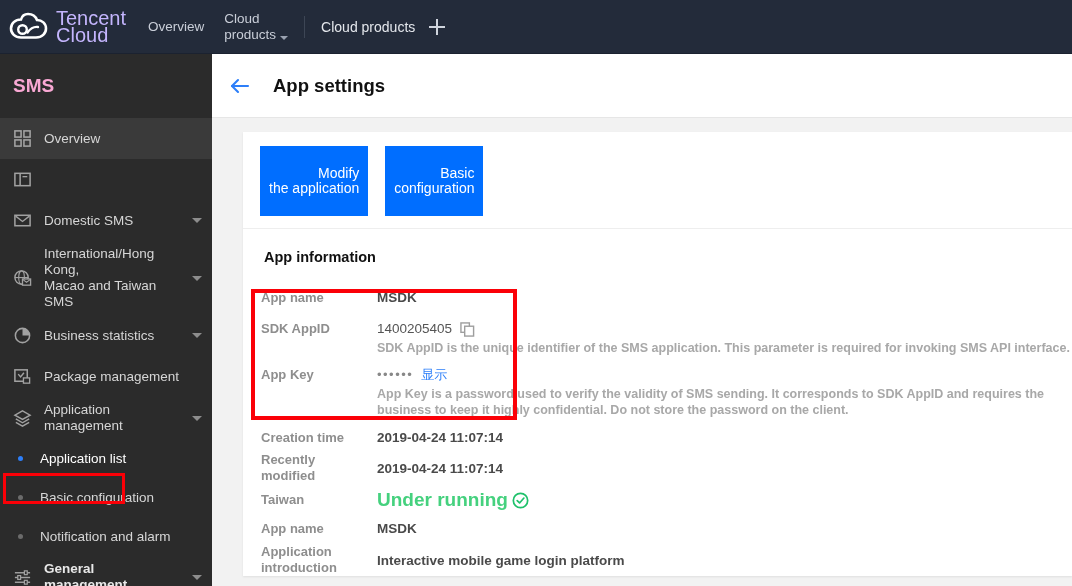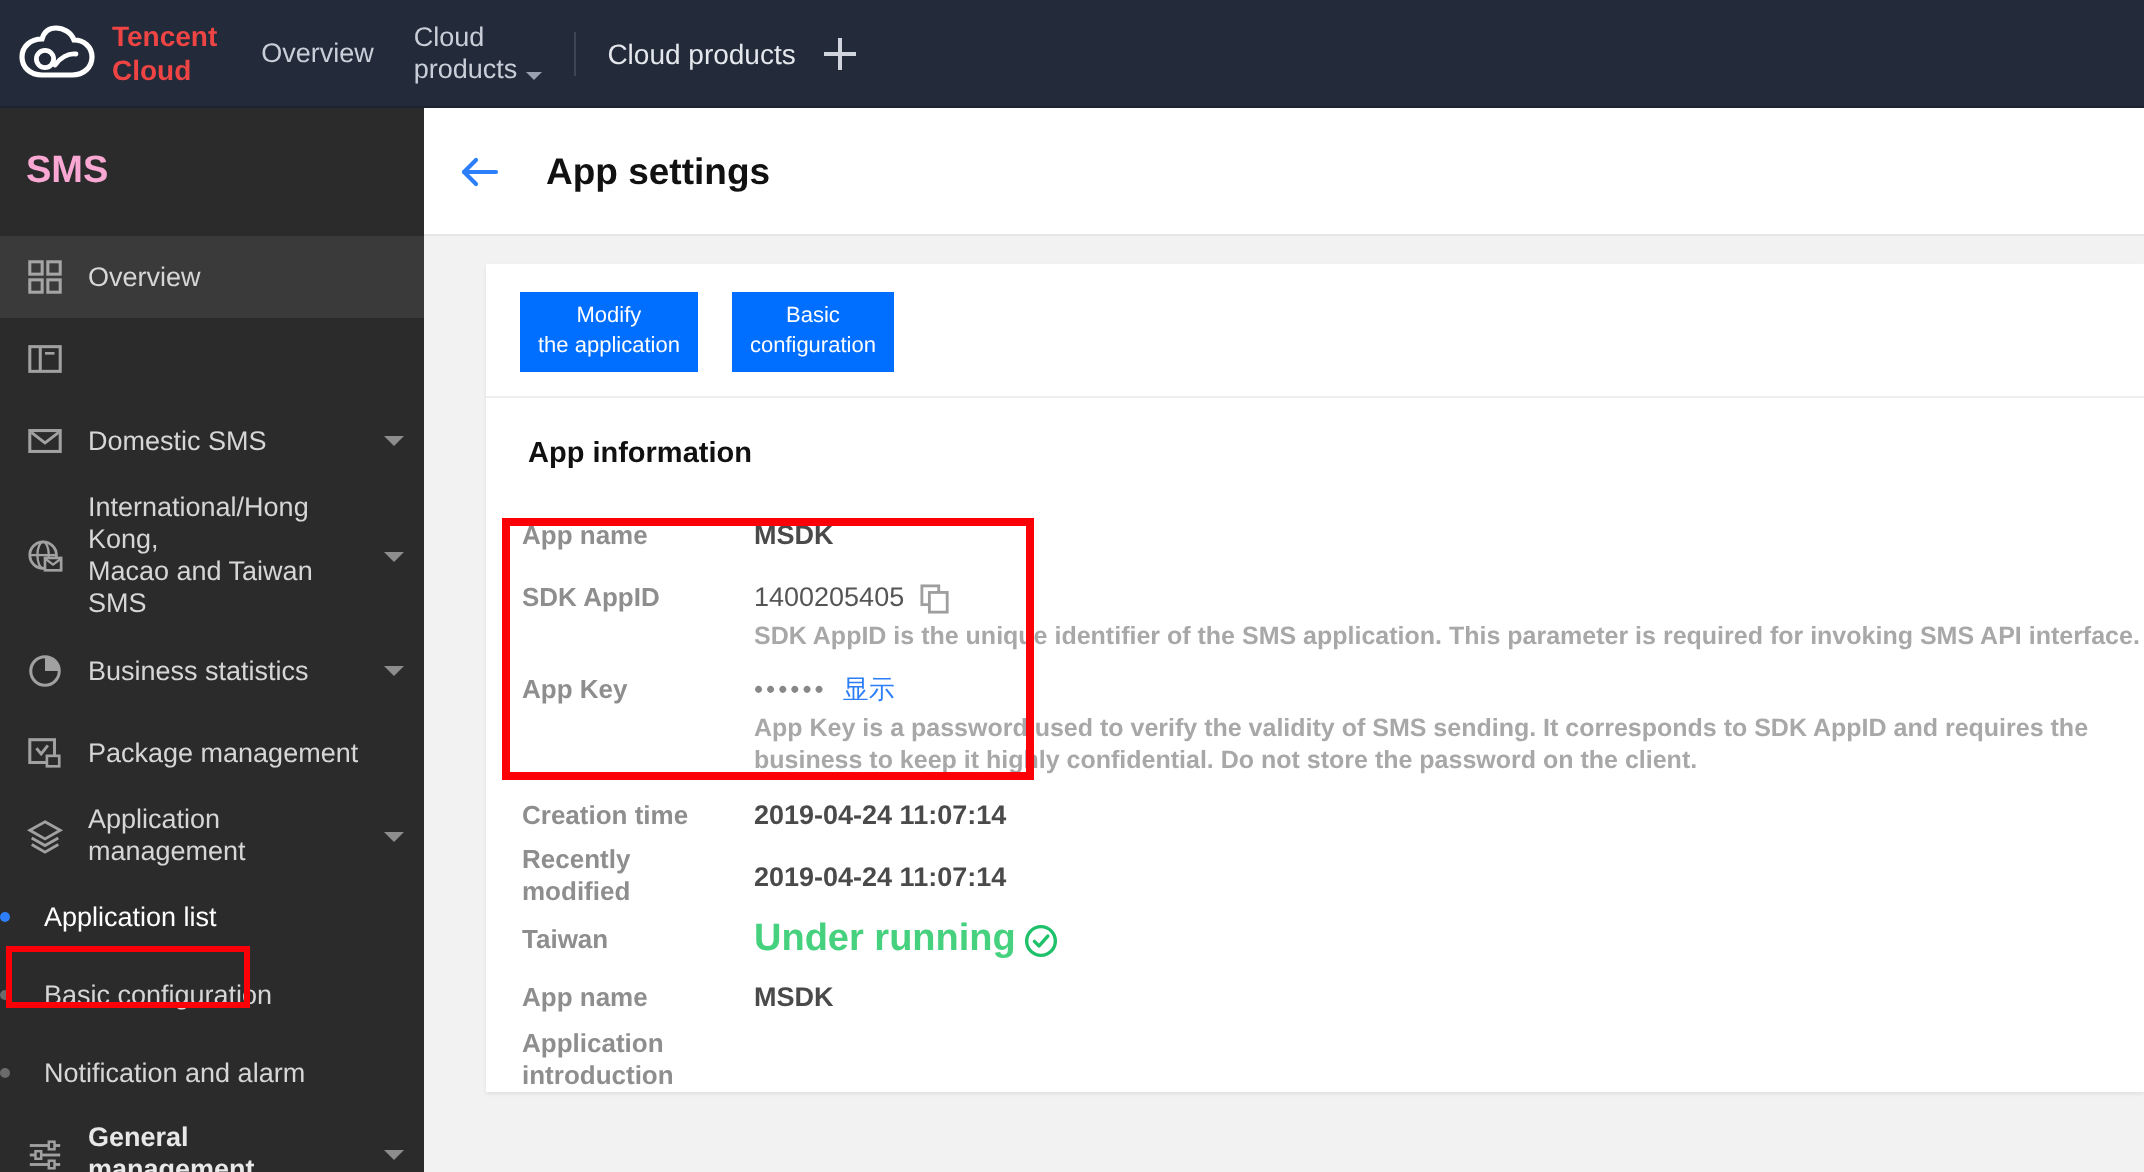--- a/index.html
+++ b/index.html
@@ -14,22 +14,22 @@
   .topbar {
     position: absolute; top: 0; left: 0;
     width: 1072px; height: 54px;
     background: #232b3a;
     display: flex; align-items: center;
     border-bottom: 1px solid #1b2230;
   }
   .brand { display: flex; align-items: center; padding-left: 8px; }
   .brand-logo { width: 42px; height: 32px; flex: 0 0 42px; }
   .brand-name {
-    color: #ef4444; font-size: 14px; line-height: 17px;
-    margin-left: 6px; white-space: pre-line; font-weight: bold;
+    color: #c4b5fd; font-size: 20px; line-height: 17px;
+    margin-left: 6px; white-space: pre-line;
   }
   .nav-links { display: flex; align-items: center; margin-left: 22px; gap: 20px; }
   .nav-link {
     color: #c9ced8; font-size: 13.5px; line-height: 16px;
     white-space: pre-line; cursor: pointer;
   }
   .nav-dropdown { display: flex; align-items: flex-end; }
   .caret-down {
     width: 0; height: 0; margin-left: 4px; margin-bottom: 3px;
     border-left: 4px solid transparent;
@@ -75,21 +75,21 @@
   .menu-caret {
     width: 0; height: 0; flex: 0 0 auto; margin-left: 6px;
     border-left: 5px solid transparent;
     border-right: 5px solid transparent;
     border-top: 5px solid #8d8d8d;
   }
   .menu-item.bold .menu-label { font-weight: bold; color: #e8e8e8; }
 
   .sub-item {
     display: flex; align-items: center;
-    height: 39px; 
+    height: 39px; padding-left: 18px;
     color: #d6d6d6; font-size: 13.5px; cursor: pointer;
     position: relative;
   }
   .sub-dot {
     width: 5px; height: 5px; border-radius: 50%;
     background: #6b6b6b; margin-right: 17px; flex: 0 0 5px;
   }
   .sub-item.selected .sub-dot { background: #2d7ff9; }
   .sub-item.selected { color: #ffffff; }
   .highlight-box-menu {
@@ -122,23 +122,23 @@
     box-shadow: 0 1px 2px rgba(0,0,0,.08);
   }
   .tabs-row {
     padding: 14px 0 12px 17px;
     display: flex; gap: 17px;
     border-bottom: 1px solid #eeeeee;
   }
   .tab-btn {
     background: #006eff; color: #ffffff;
     border: none; font-family: inherit;
-    font-size: 11px; line-height: 15px;
-    padding: 5px 9px; white-space: pre-line;
-    text-align: center; cursor: pointer;
+    font-size: 14px; line-height: 15px;
+    padding: 20px 9px; white-space: pre-line;
+    text-align: right; cursor: pointer;
   }
 
   .card-body { padding: 20px 0 0 0; position: relative; }
   .section-title {
     font-size: 14.5px; font-weight: bold; color: #111111;
     padding-left: 21px; margin-bottom: 24px;
   }
 
   .info-row { display: flex; padding: 0 0 0 18px; margin-bottom: 4px; }
   .info-label {
@@ -385,19 +385,20 @@
         </div>
 
         <div class="info-row" style="margin-top:11px;">
           <div class="info-label">App name</div>
           <div class="info-value strong">MSDK</div>
         </div>
 
         <div class="info-row" style="margin-top:5px;">
           <div class="info-label">Application
 introduction</div>
+          <div class="info-value strong" style="padding-top:9px;">Interactive mobile game login platform</div>
         </div>
 
         <div class="highlight-box-info"></div>
       </div>
     </div>
   </div>
 </div>
 
 </body></html>

